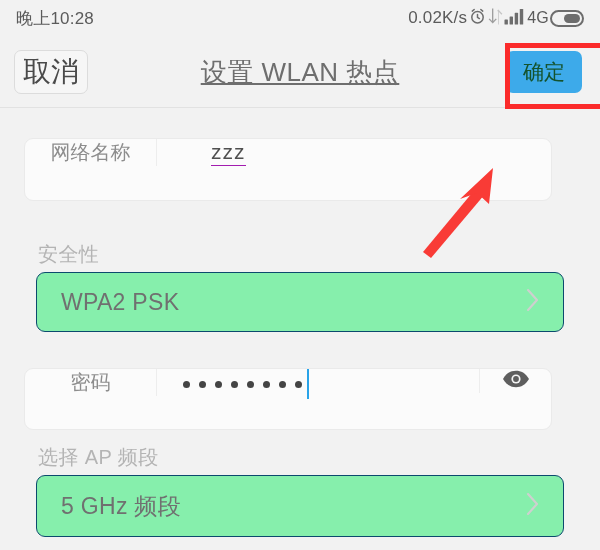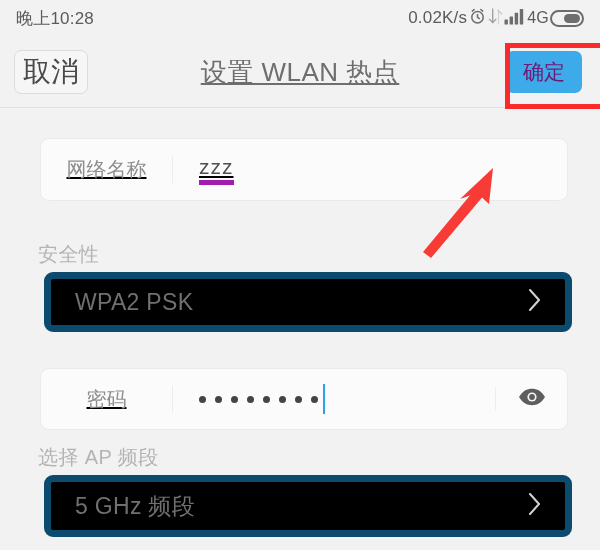--- a/index.html
+++ b/index.html
@@ -120,49 +120,48 @@
     text-decoration: underline;
   }
   .btn-ok {
     position: absolute;
     right: 18px;
     top: 15px;
     width: 76px;
     height: 42px;
     background: #3daaea;
     border-radius: 7px;
-    color: #701a75;
+    color: #14532d;
     font-size: 21px;
     display: flex;
     align-items: center;
     justify-content: center;
     cursor: pointer;
   }
 
   
   .content {
     position: absolute;
     top: 109px;
     left: 0;
     width: 600px;
     height: 441px;
     background: #f2f2f2;
   }
 
   .card {
     position: absolute;
-    left: 40px;
+    left: 24px;
     width: 528px;
     background: #fbfbfb;
     border: 1px solid #eaeaea;
     border-radius: 9px;
     box-sizing: border-box;
     display: flex;
-    align-items: center;
-    text-decoration: underline;
+    align-items: flex-start;
   }
 
   .field-label {
     width: 132px;
     display: flex;
     align-items: center;
     justify-content: center;
     font-size: 20px;
     color: #8d8d8d;
     border-right: 1px solid #ededed;
@@ -171,39 +170,40 @@
   .field-value {
     flex: 1;
     display: flex;
     align-items: center;
     padding-left: 26px;
     font-size: 21px;
     color: #4f4f4f;
     box-sizing: border-box;
   }
   .ssid-text {
-    border-bottom: 5px solid #a21caf;
+    border-bottom: 1px solid #a21caf;
     line-height: 1.25;
     letter-spacing: 1px;
+    margin-left: 28px;
   }
 
   .section-label {
     position: absolute;
     left: 38px;
     font-size: 20px;
     color: #b4b4b4;
     letter-spacing: 0.4px;
   }
 
   .row-card {
     position: absolute;
-    left: 44px;
+    left: 36px;
     width: 528px;
-    background: #000000;
-    border: 7px solid #0c4a6e;
+    background: #86efac;
+    border: 1px solid #0c4a6e;
     border-radius: 9px;
     box-sizing: border-box;
     display: flex;
     align-items: center;
     padding: 0 22px 0 24px;
     cursor: pointer;
   }
   .row-card .row-text {
     font-size: 23px;
     color: #707070;
@@ -349,21 +349,21 @@
           <svg width="30" height="20" viewBox="0 0 30 20" fill="none">
             <path d="M2 10C5.5 4 10 1.8 15 1.8S24.5 4 28 10c-3.5 6-8 8.2-13 8.2S5.5 16 2 10z" fill="#5e5e5e"></path>
             <circle cx="15" cy="10" r="4.6" fill="#f4f4f4"></circle>
             <circle cx="15" cy="10" r="2.9" fill="#5e5e5e"></circle>
           </svg>
         </span>
       </div>
     </div>
 
     <div class="section-label" style="top:335px;">选择 AP 频段</div>
-    <div class="row-card" style="top:366px; height:62px;text-decoration:underline;">
+    <div class="row-card" style="top:366px; height:62px;">
       <div class="row-text">5 GHz 频段</div>
       <span class="chevron">
         <svg width="16" height="26" viewBox="0 0 16 26" fill="none" stroke="#cfcfcf" stroke-width="2.1" stroke-linecap="round" stroke-linejoin="round">
           <path d="M3 3l9 10-9 10"></path>
         </svg>
       </span>
     </div>
   </div>
 
   <div class="ann-rect"></div>

